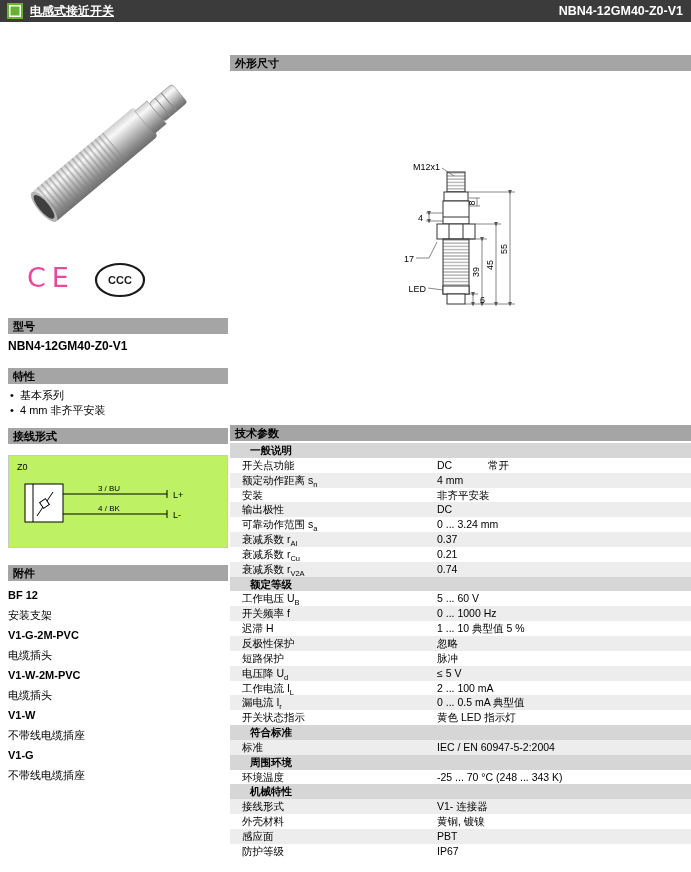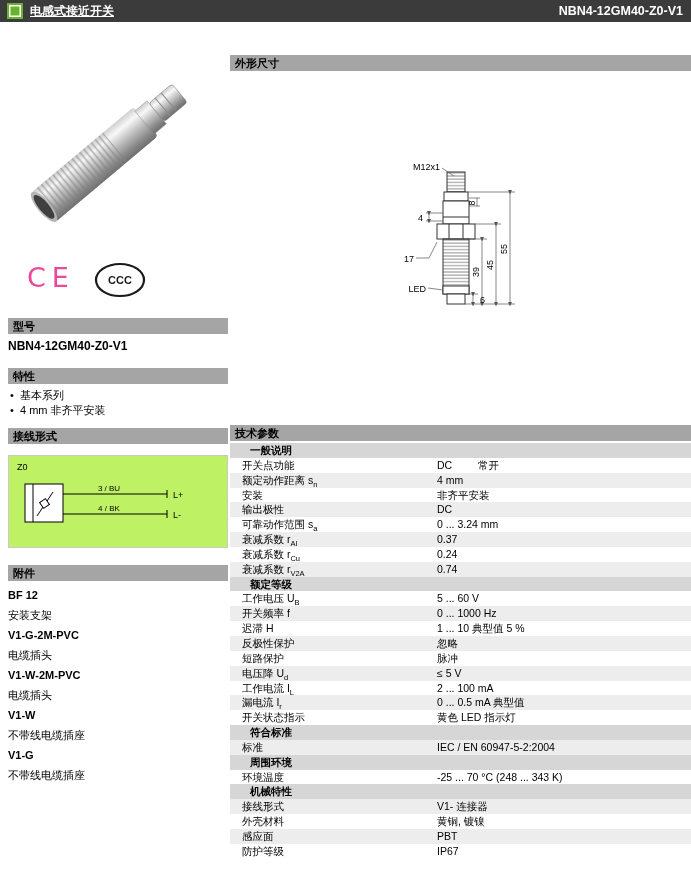--- a/index.html
+++ b/index.html
@@ -40,21 +40,21 @@
   .ce-mark { position:absolute; left:27px; top:262px; font-size:27px; letter-spacing:6px;
     font-family:"DejaVu Sans", sans-serif; color:#ec4899; }
 
   
   #tech-table { position:absolute; left:230px; top:443px; width:461px; font-size:10.5px; }
   .trow { position:relative; height:14.85px; line-height:14.85px; overflow:hidden; background:#fff; }
   .trow.talt { background:#ededed; }
   .trow.tsec { background:#d6d6d6; font-weight:bold; padding-left:20px; }
   .tlabel { position:absolute; left:12px; white-space:nowrap; }
   .tvalue { position:absolute; left:207px; white-space:nowrap; }
-  .tvalue2 { position:absolute; left:248px; white-space:nowrap; }
+  .tvalue2 { position:absolute; left:258px; white-space:nowrap; }
   sub { font-size:7.5px; }
 
   svg text { font-family:"Liberation Sans", sans-serif; }
 </style>
 </head>
 <body>
 
 <div class="topbar">
   <div class="green-icon"></div>
   <div class="topbar-title">电感式接近开关</div>
@@ -217,21 +217,21 @@
     <div class="trow">
       <span class="tlabel">可靠动作范围 s<sub>a</sub></span>
       <span class="tvalue">0 ... 3.24 mm</span>
     </div>
     <div class="trow talt">
       <span class="tlabel">衰减系数 r<sub>Al</sub></span>
       <span class="tvalue">0.37</span>
     </div>
     <div class="trow">
       <span class="tlabel">衰减系数 r<sub>Cu</sub></span>
-      <span class="tvalue">0.24</span>
+      <span class="tvalue">0.21</span>
     </div>
     <div class="trow talt">
       <span class="tlabel">衰减系数 r<sub>V2A</sub></span>
       <span class="tvalue">0.74</span>
     </div>
     <div class="trow tsec"><span>额定等级</span></div>
     <div class="trow">
       <span class="tlabel">工作电压 U<sub>B</sub></span>
       <span class="tvalue">5 ... 60 V</span>
     </div>

